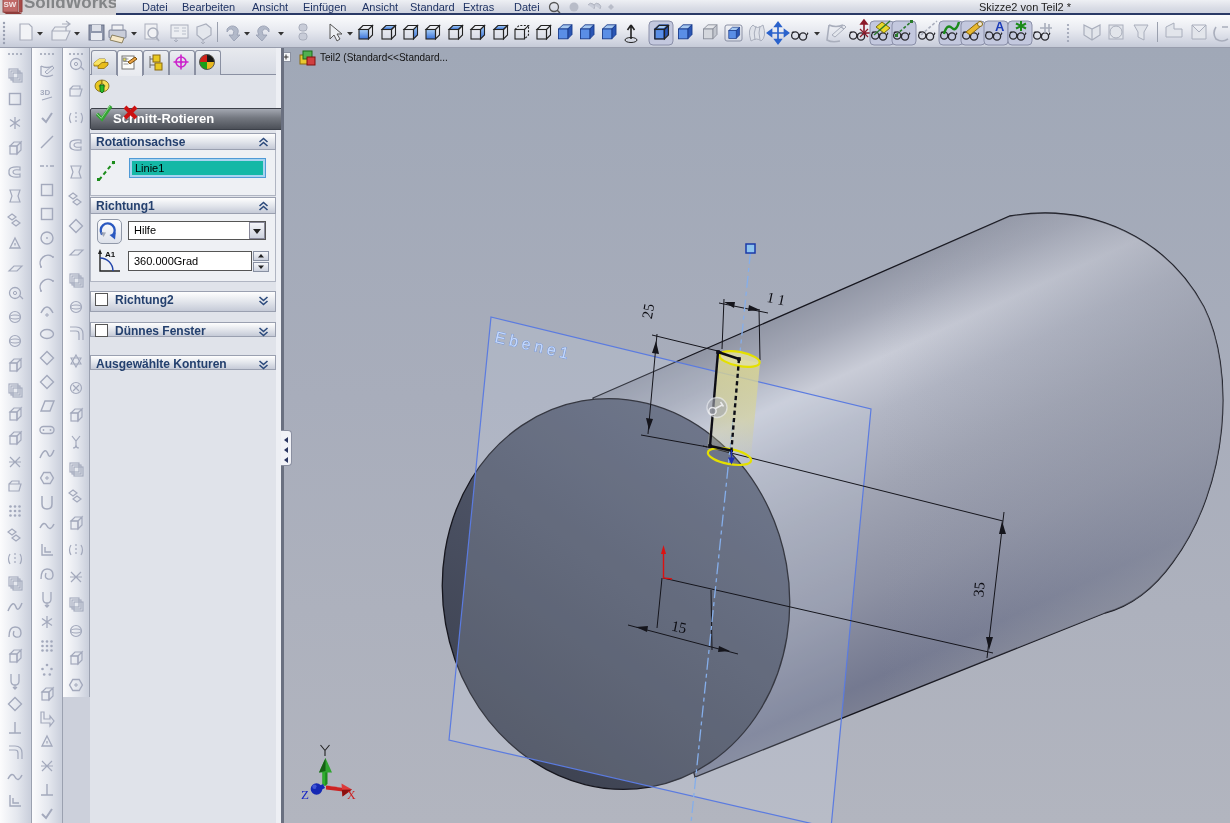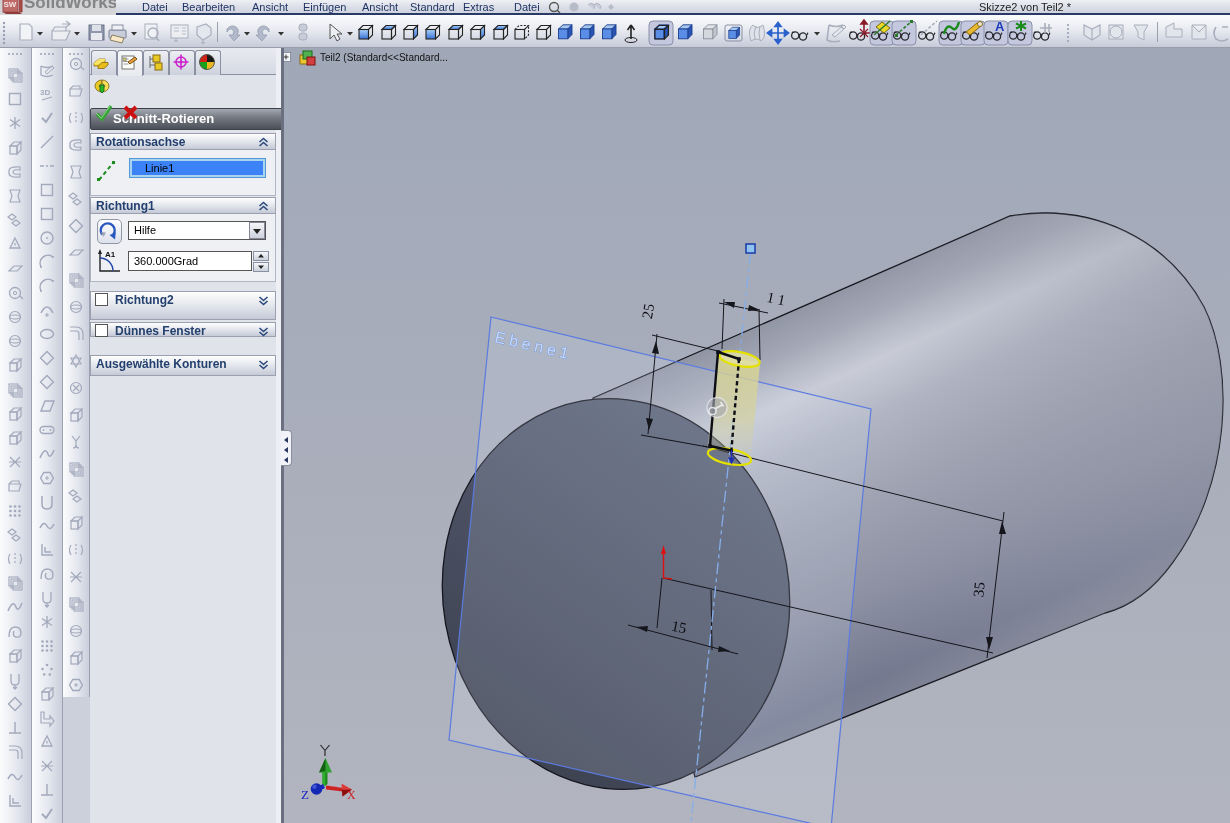--- a/index.html
+++ b/index.html
@@ -587,21 +587,21 @@
           <path d="M1.5,5 L5.5,1.5 L9.5,5 M1.5,9 L5.5,5.5 L9.5,9" fill="none" stroke="#2c4a7c" stroke-width="1.6"></path>
         </svg>
       </span>
     </div>
   <div class="grpbody abs" style="top:102px;height:46px;"></div>
   <svg class="abs" style="left:6px;top:110px" width="22" height="26" viewBox="0 0 22 26">
     <path d="M3,22 L17,5" stroke="#1c8c1c" stroke-width="2" stroke-dasharray="4 3" fill="none"></path>
     <rect x="1" y="20" width="3" height="3" fill="#1c8c1c"></rect>
       <rect x="16" y="3" width="3" height="3" fill="#1c8c1c"></rect>
   </svg>
-  <div class="abs" style="left:39px;top:110px;width:137px;height:20px;background:#3b82f6;border:1px solid #4f9ad6;box-shadow:0 0 0 2px #a8d4f0 inset;box-sizing:border-box;font-size:11px;line-height:18px;padding-left:15px;">Linie1</div>
+  <div class="abs" style="left:39px;top:110px;width:137px;height:20px;background:#14b8a6;border:1px solid #4f9ad6;box-shadow:0 0 0 2px #a8d4f0 inset;box-sizing:border-box;font-size:11px;line-height:18px;padding-left:5px;">Linie1</div>
 
   <div class="grphead abs" style="top:149px">
       <span class="t">Richtung1</span>
       <span class="c">
         <svg width="11" height="11" viewBox="0 0 11 11">
           <path d="M1.5,5 L5.5,1.5 L9.5,5 M1.5,9 L5.5,5.5 L9.5,9" fill="none" stroke="#2c4a7c" stroke-width="1.6"></path>
         </svg>
       </span>
     </div>
   <div class="grpbody abs" style="top:166px;height:68px;"></div>
@@ -628,41 +628,41 @@
    <svg width="14" height="8" viewBox="0 0 14 8" style="display:block">
         <path d="M4,5.5 L10,5.5 L7,2 Z" fill="#222"></path>
       </svg>
     </div>
   <div class="abs" style="left:163px;top:214px;width:16px;height:10px;background:linear-gradient(180deg,#f6f7fa,#ccd1dd);border:1px solid #8890a2;box-sizing:border-box;">
    <svg width="14" height="8" viewBox="0 0 14 8" style="display:block">
         <path d="M4,2.5 L10,2.5 L7,6 Z" fill="#222"></path>
       </svg>
     </div>
 
-  <div class="grphead abs" style="top:243px;height:29px">
+  <div class="grphead abs" style="top:243px;height:21px">
       <span class="cb" style="left:4px;top:1px"></span>
       <span class="t" style="left:24px">Richtung2</span>
       <span class="c">
         <svg width="11" height="11" viewBox="0 0 11 11">
           <path d="M1.5,2 L5.5,5.5 L9.5,2 M1.5,6 L5.5,9.5 L9.5,6" fill="none" stroke="#2c4a7c" stroke-width="1.6"></path>
         </svg>
       </span>
     </div>
 
   <div class="grphead abs" style="top:274px;height:15px">
       <span class="cb" style="left:4px;top:1px"></span>
       <span class="t" style="left:24px">Dünnes Fenster</span>
       <span class="c">
         <svg width="11" height="11" viewBox="0 0 11 11">
           <path d="M1.5,2 L5.5,5.5 L9.5,2 M1.5,6 L5.5,9.5 L9.5,6" fill="none" stroke="#2c4a7c" stroke-width="1.6"></path>
         </svg>
       </span>
     </div>
 
-  <div class="grphead abs" style="top:307px;height:21px">
+  <div class="grphead abs" style="top:307px;height:15px">
       <span class="t">Ausgewählte Konturen</span>
       <span class="c">
         <svg width="11" height="11" viewBox="0 0 11 11">
           <path d="M1.5,2 L5.5,5.5 L9.5,2 M1.5,6 L5.5,9.5 L9.5,6" fill="none" stroke="#2c4a7c" stroke-width="1.6"></path>
         </svg>
       </span>
     </div>
 </div>
 
 <div id="viewport" class="abs"></div>

